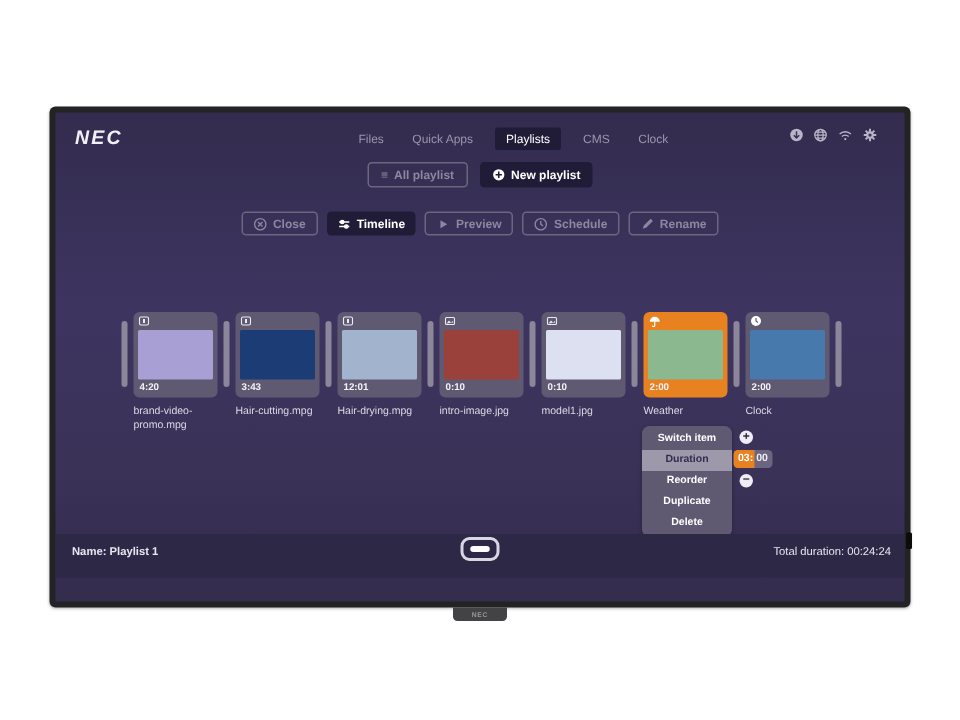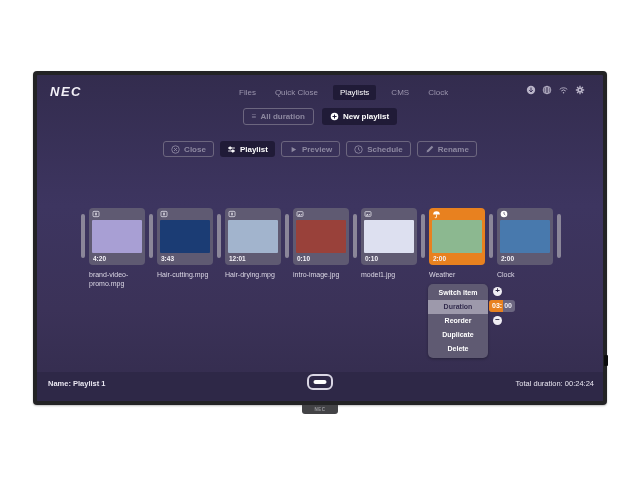--- a/index.html
+++ b/index.html
@@ -58,41 +58,41 @@
              background:#f0eef4; color:#2c2744; font-size:8px; font-weight:bold; line-height:8px;
              text-align:center; cursor:pointer; }
   .stepbtn.plus { top:212px; }
   .stepbtn.minus { top:241px; }
   .durbadge { position:absolute; left:452px; top:225px; height:12px; display:flex;
               background:#6b6680; border-radius:3px; overflow:hidden; align-items:stretch; }
   .durbadge .sel { background:#e8811f; color:#fff; font-size:7px; font-weight:bold; line-height:12px; padding:0 1px 0 3px; }
   .durbadge .rest { color:#f0eef4; font-size:7px; font-weight:bold; line-height:12px; padding:0 3px 0 1px; }
 
   
-  .footer { position:absolute; left:0; bottom:0; width:100%; height:29px; background:#2e2847; }
+  .footer { position:absolute; left:0; bottom:16px; width:100%; height:29px; background:#2e2847; }
   .footer-name { position:absolute; left:11px; top:7px; font-size:7.5px; font-weight:bold; color:#e9e6f1; }
   .footer-total { position:absolute; right:9px; top:7px; font-size:7.5px; font-weight:normal; color:#e9e6f1; }
   .hide-pill { position:absolute; left:50%; transform:translateX(-50%); top:2px; width:26px; height:16px;
                border:2px solid #d9d6e4; border-radius:6px; cursor:pointer; }
   .hide-pill .bar { position:absolute; left:50%; top:50%; transform:translate(-50%,-50%);
                     width:13px; height:4px; background:#ffffff; border-radius:2px; }
 </style>
 </head>
 <body>
 
 <div class="monitor">
   <div class="bezel-notch"></div>
 
   <div class="screen">
 
     <div class="logo">NEC</div>
 
     <div class="nav">
       <div class="nav-item">Files</div>
-      <div class="nav-item">Quick Close</div>
+      <div class="nav-item">Quick Apps</div>
       <div class="nav-item active">Playlists</div>
       <div class="nav-item">CMS</div>
       <div class="nav-item">Clock</div>
     </div>
 
     <div class="sysicons">
       <span>
         <svg width="10" height="10" viewBox="0 0 12 12">
             <circle cx="6" cy="6" r="5" fill="#b9b4c8"></circle>
             <path d="M6 3v5M3.8 6.2L6 8.4l2.2-2.2" stroke="#3b3258" stroke-width="1.2" fill="none"></path>
@@ -119,21 +119,21 @@
             </g>
             <circle cx="6" cy="6" r="3" fill="#b9b4c8"></circle>
             <circle cx="6" cy="6" r="1.3" fill="#3b3258"></circle>
           </svg>
       </span>
     </div>
 
     <div class="actions">
       <div class="btn ghost">
         <span>≡</span>
-        <span>All duration</span>
+        <span>All playlist</span>
       </div>
       <div class="btn dark">
         <svg width="9" height="9" viewBox="0 0 12 12">
             <circle cx="6" cy="6" r="5" fill="#ffffff"></circle>
             <path d="M6 3.2v5.6M3.2 6h5.6" stroke="#201b37" stroke-width="1.4"></path>
           </svg>
         <span>New playlist</span>
       </div>
     </div>
 
@@ -144,21 +144,21 @@
             <path d="M4 4l4 4M8 4l-4 4"></path>
           </svg>
         <span>Close</span>
       </div>
       <div class="btn dark">
         <svg width="9" height="9" viewBox="0 0 12 12" stroke="#ffffff" stroke-width="1.2" fill="#ffffff">
             <path d="M1.5 4h9M1.5 8h9" fill="none"></path>
             <circle cx="4.2" cy="4" r="1.5"></circle>
             <circle cx="7.8" cy="8" r="1.5"></circle>
           </svg>
-        <span>Playlist</span>
+        <span>Timeline</span>
       </div>
       <div class="btn ghost">
         <svg width="9" height="9" viewBox="0 0 12 12">
             <path d="M3.5 2.5l6 3.5-6 3.5z" fill="#8d88a0"></path>
           </svg>
         <span>Preview</span>
       </div>
       <div class="btn ghost">
         <svg width="9" height="9" viewBox="0 0 12 12" stroke="#8d88a0" fill="none" stroke-width="1.2">
             <circle cx="6" cy="6" r="5"></circle>

